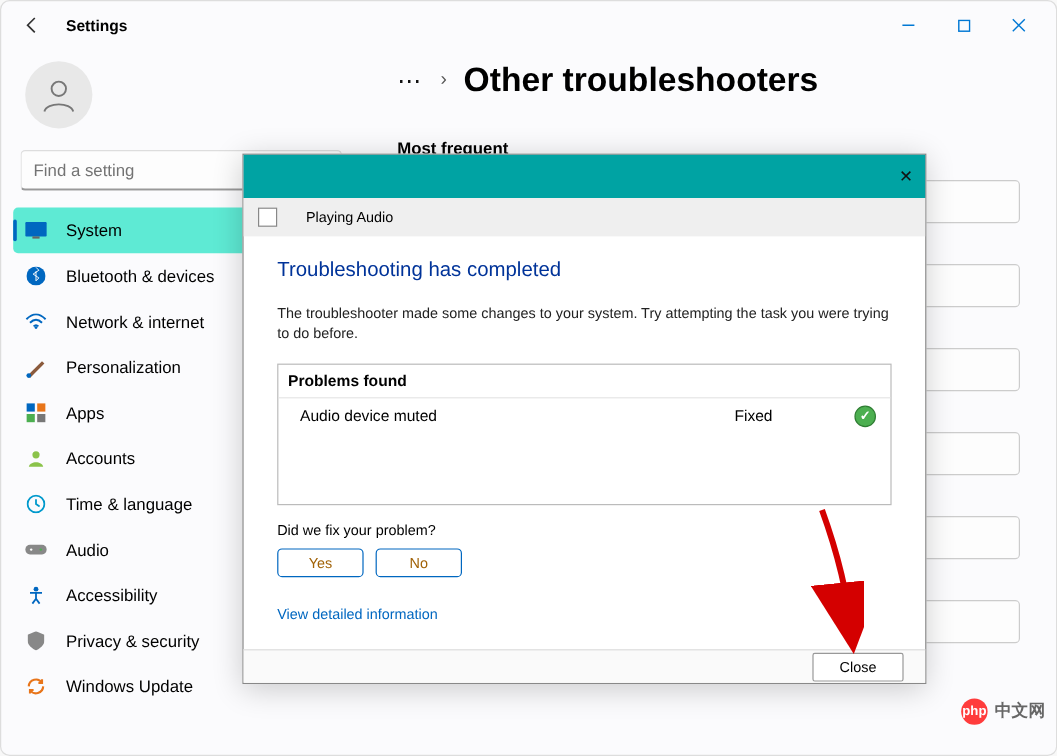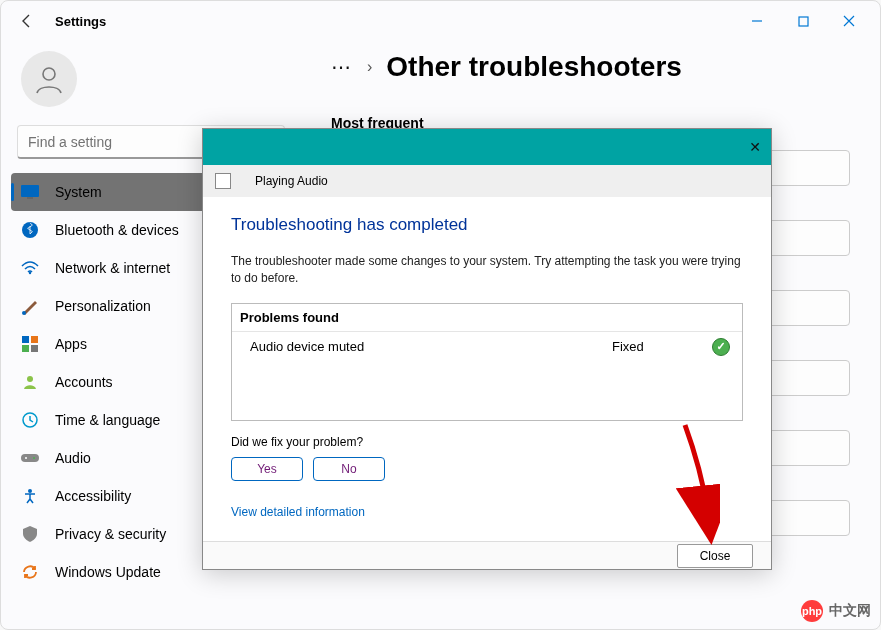--- a/index.html
+++ b/index.html
@@ -12,21 +12,21 @@
     .win-btn { width: 46px; height: 32px; display: flex; align-items: center; justify-content: center; cursor: pointer; font-size: 10px; }
     .win-btn.min { color: #0078d4; }
     .win-btn.close { color: #0078d4; }
     .content { display: flex; height: calc(100% - 40px); }
     .sidebar { width: 300px; display: flex; flex-direction: column; padding: 0 10px; }
     .avatar-row { padding: 10px; }
     .avatar-circle { width: 56px; height: 56px; border-radius: 50%; background: #e8e8e8; display: flex; align-items: center; justify-content: center; }
     .search-box { margin: 8px 6px 14px; height: 34px; border: 1px solid #ddd; border-bottom: 2px solid #999; border-radius: 4px; background: #fdfdfd; display: flex; align-items: center; padding: 0 10px; color: #737373; font-size: 14px; }
     .nav-list { display: flex; flex-direction: column; }
     .nav-item { height: 38px; display: flex; align-items: center; padding: 0 10px; border-radius: 4px; cursor: pointer; position: relative; font-size: 14px; gap: 16px; }
-    .nav-item.active { background: #737373; }
+    .nav-item.active { background: #5eead4; }
     .nav-item.active::before { content: ""; position: absolute; left: 0; top: 10px; bottom: 10px; width: 3px; background: #0067c0; border-radius: 2px; }
     .nav-icon { width: 18px; height: 18px; display: flex; align-items: center; justify-content: center; }
     .main { flex: 1; padding: 10px 30px; }
     .breadcrumb { display: flex; align-items: center; gap: 14px; }
     .bc-dots { font-size: 20px; letter-spacing: 2px; color: #111; }
     .bc-arrow { font-size: 16px; color: #555; }
     .bc-title { font-size: 28px; font-weight: 600; }
     .section-head { font-size: 14px; font-weight: 600; margin-top: 32px; }
     .troubleshooter-row { display: flex; align-items: center; gap: 14px; margin-top: 24px; height: 46px; }
     .ts-icon { width: 22px; height: 22px; color: #333; }
@@ -44,28 +44,28 @@
     .dlg-desc { font-size: 12px; color: #222; line-height: 1.4; margin-bottom: 16px; }
     .problems-box { border: 1px solid #bbb; background: #fff; }
     .problems-head { font-weight: 700; font-size: 13px; padding: 6px 8px; border-bottom: 1px solid #e5e5e5; }
     .problem-row { display: flex; align-items: center; padding: 6px 12px; font-size: 13px; }
     .problem-name { flex: 1; padding-left: 6px; }
     .problem-status { width: 100px; }
     .problem-check { width: 18px; height: 18px; border-radius: 50%; background: #4caf50; display: flex; align-items: center; justify-content: center; color: #fff; font-size: 11px; font-weight: bold; border: 1px solid #2e7d32; }
     .problems-space { height: 58px; }
     .dlg-question { font-size: 12px; margin-top: 14px; margin-bottom: 8px; }
     .yn-row { display: flex; gap: 10px; }
-    .yn-btn { width: 72px; height: 24px; border: 1px solid #0067c0; border-radius: 4px; background: #fff; font-size: 12px; cursor: pointer; color: #701a75; }
+    .yn-btn { width: 72px; height: 24px; border: 1px solid #0067c0; border-radius: 4px; background: #fff; font-size: 12px; cursor: pointer; color: #a16207; }
     .dlg-link { color: #0067c0; font-size: 12px; margin-top: 24px; display: inline-block; cursor: pointer; }
     .dlg-footer { position: absolute; bottom: 0; left: 0; right: 0; height: 28px; border-top: 1px solid #ddd; display: flex; align-items: center; justify-content: flex-end; padding: 0 18px; background: #fafafa; }
     .close-btn { width: 76px; height: 24px; border: 1px solid #999; background: #fff; font-size: 12px; cursor: pointer; border-radius: 2px; }
     
     .arrow-anno { position: absolute; left: 630px; top: 420px; pointer-events: none; }
     
-    .wm { position: absolute; right: 10px; bottom: 8px; display: flex; align-items: center; gap: 6px; }
+    .wm { position: absolute; right: 10px; bottom: 26px; display: flex; align-items: center; gap: 6px; }
     .wm-icon { width: 22px; height: 22px; background: #ff3c3c; border-radius: 50%; color: #fff; display: flex; align-items: center; justify-content: center; font-size: 11px; font-weight: bold; }
     .wm-text { font-size: 14px; color: #666; font-weight: 600; }
   </style>
 </head>
 <body>
 
 <div class="window-frame">
   <div class="titlebar">
     <div class="back-btn">
       <svg width="16" height="16" viewBox="0 0 16 16">

